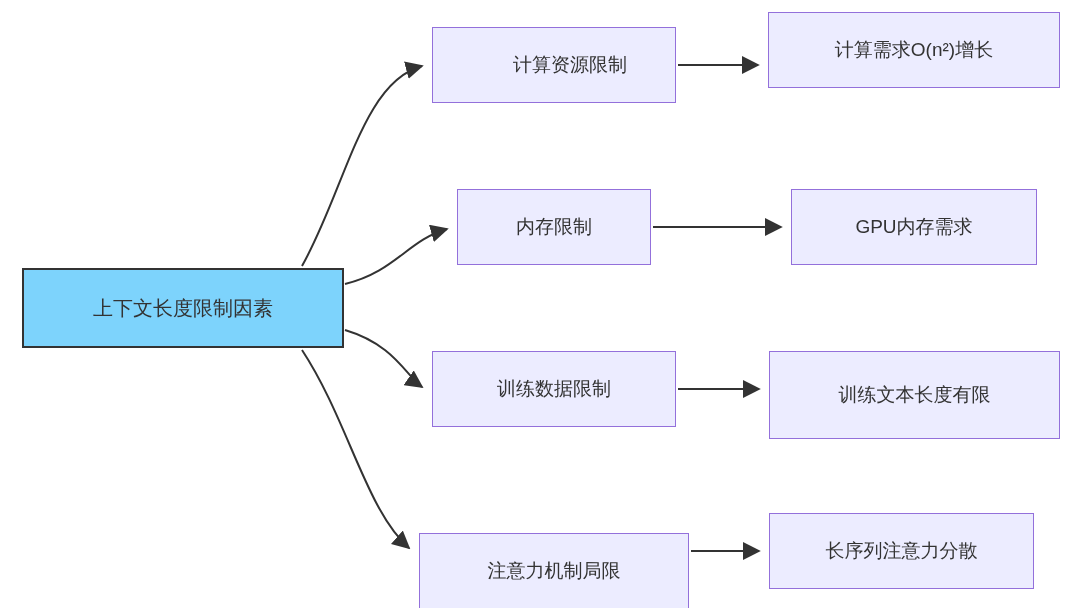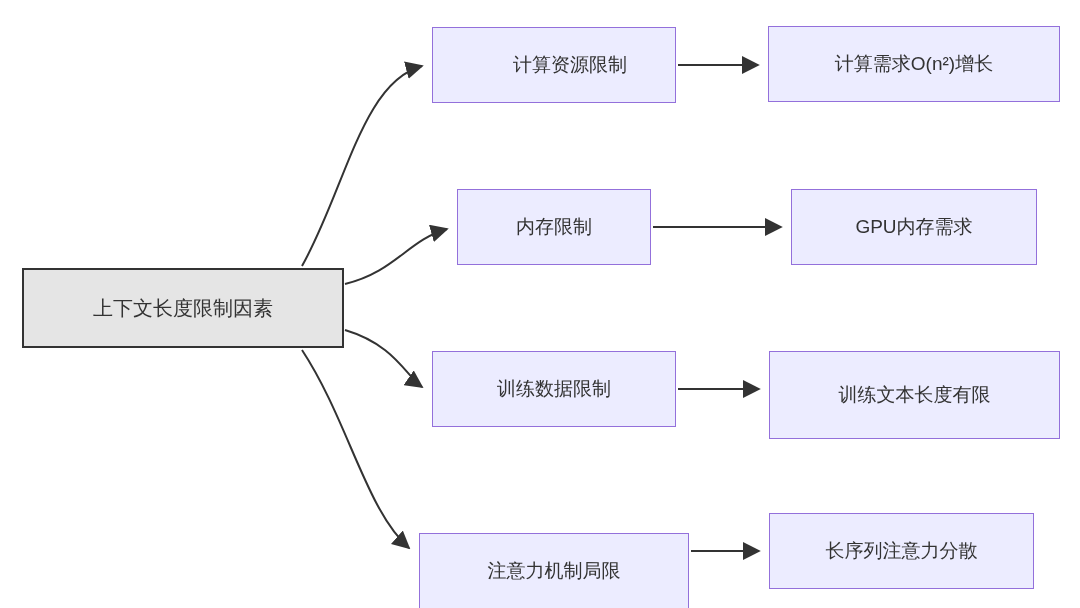--- a/index.html
+++ b/index.html
@@ -38,33 +38,33 @@
     color: #333333;
     font-size: 19px;
     line-height: 1.25;
     white-space: nowrap;
   }
   .node.lavender {
     background: #ECECFF;
     border: 1px solid #9370DB;
   }
   .node.root {
-    background: #e5e5e5;
+    background: #7dd3fc;
     border: 2px solid #333333;
     font-size: 20px;
   }
   
   .n-root { left: 22px;  top: 268px; width: 322px; height: 80px; }
   
   .n-m1   { left: 432px; top: 27px;  width: 244px; height: 76px; padding-left: 32px; }
   .n-m2   { left: 457px; top: 189px; width: 194px; height: 76px; }
   .n-m3   { left: 432px; top: 351px; width: 244px; height: 76px; }
   .n-m4   { left: 419px; top: 513px; width: 270px; height: 76px; margin-top: 20px; }
   
-  .n-r1   { left: 768px; top: 26px;  width: 292px; height: 76px; }
+  .n-r1   { left: 768px; top: 12px;  width: 292px; height: 76px; }
   .n-r2   { left: 791px; top: 189px; width: 246px; height: 76px; }
   .n-r3   { left: 769px; top: 351px; width: 291px; height: 88px; }
   .n-r4   { left: 769px; top: 513px; width: 265px; height: 76px; }
 </style>
 </head>
 <body>
 
 <div class="canvas">
 
   <svg class="edge-layer" viewBox="0 0 1080 608" xmlns="http://www.w3.org/2000/svg">

